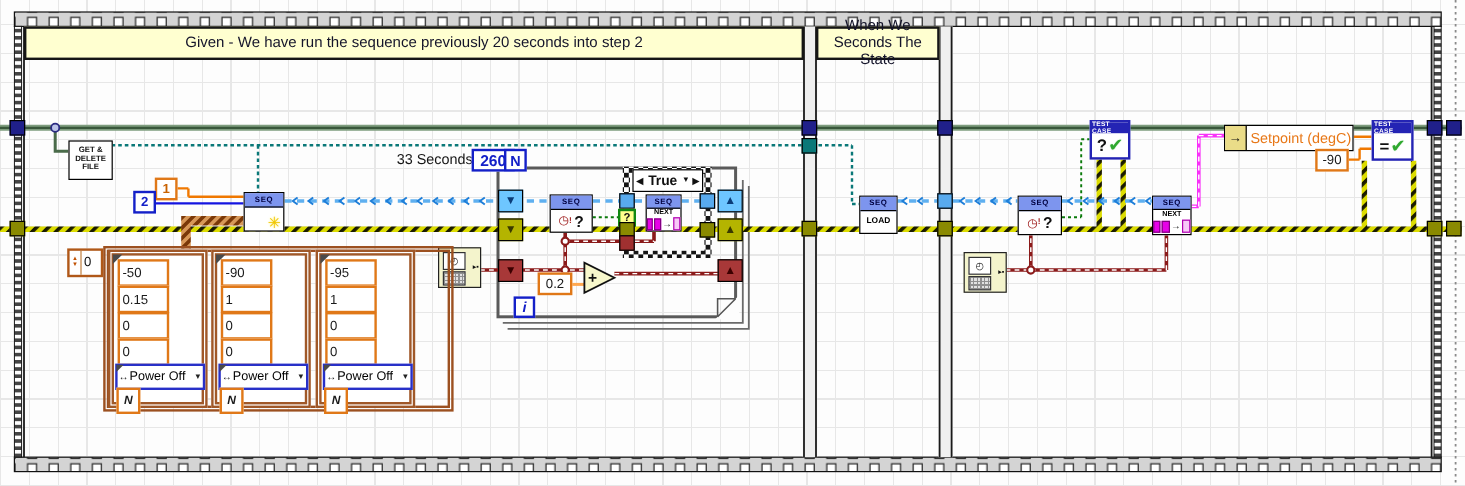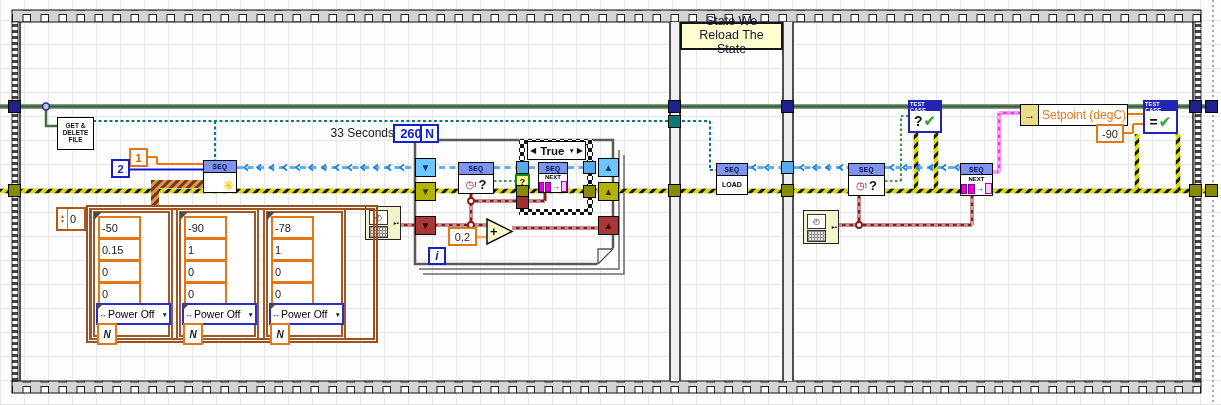--- a/index.html
+++ b/index.html
@@ -245,22 +245,25 @@
   <path d="M155,207 L155,184 L203,184" fill="none" stroke="url(#hatchPat)" stroke-width="8"></path>
 
   <polygon points="487,219 487,244 512,231.5" fill="#F8F8CC" stroke="#111" stroke-width="1.5"></polygon>
 
   <circle cx="46" cy="106.5" r="3.4" fill="#BCC4E8" stroke="#2A2A80" stroke-width="1.5"></circle>
   <circle cx="471" cy="201" r="3" fill="#FFF" stroke="#8B1A1A" stroke-width="1.8"></circle>
   <circle cx="471" cy="225" r="3" fill="#FFF" stroke="#8B1A1A" stroke-width="1.8"></circle>
   <circle cx="859" cy="225" r="3" fill="#FFF" stroke="#8B1A1A" stroke-width="1.8"></circle>
 </svg>
 
+<div class="abs titlebar" style="left:20px;top:22px;width:650px;height:28px">
+      <span>Given - We have run the sequence previously 20 seconds into step 2</span>
+    </div>
 <div class="abs titlebar" style="left:680px;top:22px;width:103px;height:28px;padding:0 4px">
-      <span>State We Reload The State</span>
+      <span>When We Seconds The State</span>
     </div>
 
 <div class="abs node" style="left:57px;top:117px;width:37px;height:33px;display:flex;flex-direction:column;align-items:center;justify-content:center">
   <span class="tinybold">GET &amp;</span>
   <span class="tinybold">DELETE</span>
   <span class="tinybold">FILE</span>
 </div>
 
 <div class="abs const orangetext" style="left:129px;top:148px;width:19px;height:19px">1</div>
 <div class="abs const blue" style="left:111px;top:159px;width:19px;height:19px">2</div>
@@ -357,21 +360,21 @@
   <div class="enum">
     <span class="corner small"></span>
     <span class="updown">↔</span>
     <span>Power Off</span>
     <span class="dd">▼</span>
   </div>
   <div class="nbox">N</div>
 </div>
 <div class="abs cluster" style="left:263px;top:208px;width:83px;height:132px">
   <span class="corner"></span>
-  <div class="num" style="top:3px">-78</div>
+  <div class="num" style="top:3px">-95</div>
   <div class="num" style="top:25px">1</div>
   <div class="num" style="top:47px">0</div>
   <div class="num" style="top:69px">0</div>
   <div class="enum">
     <span class="corner small"></span>
     <span class="updown">↔</span>
     <span>Power Off</span>
     <span class="dd">▼</span>
   </div>
   <div class="nbox">N</div>

